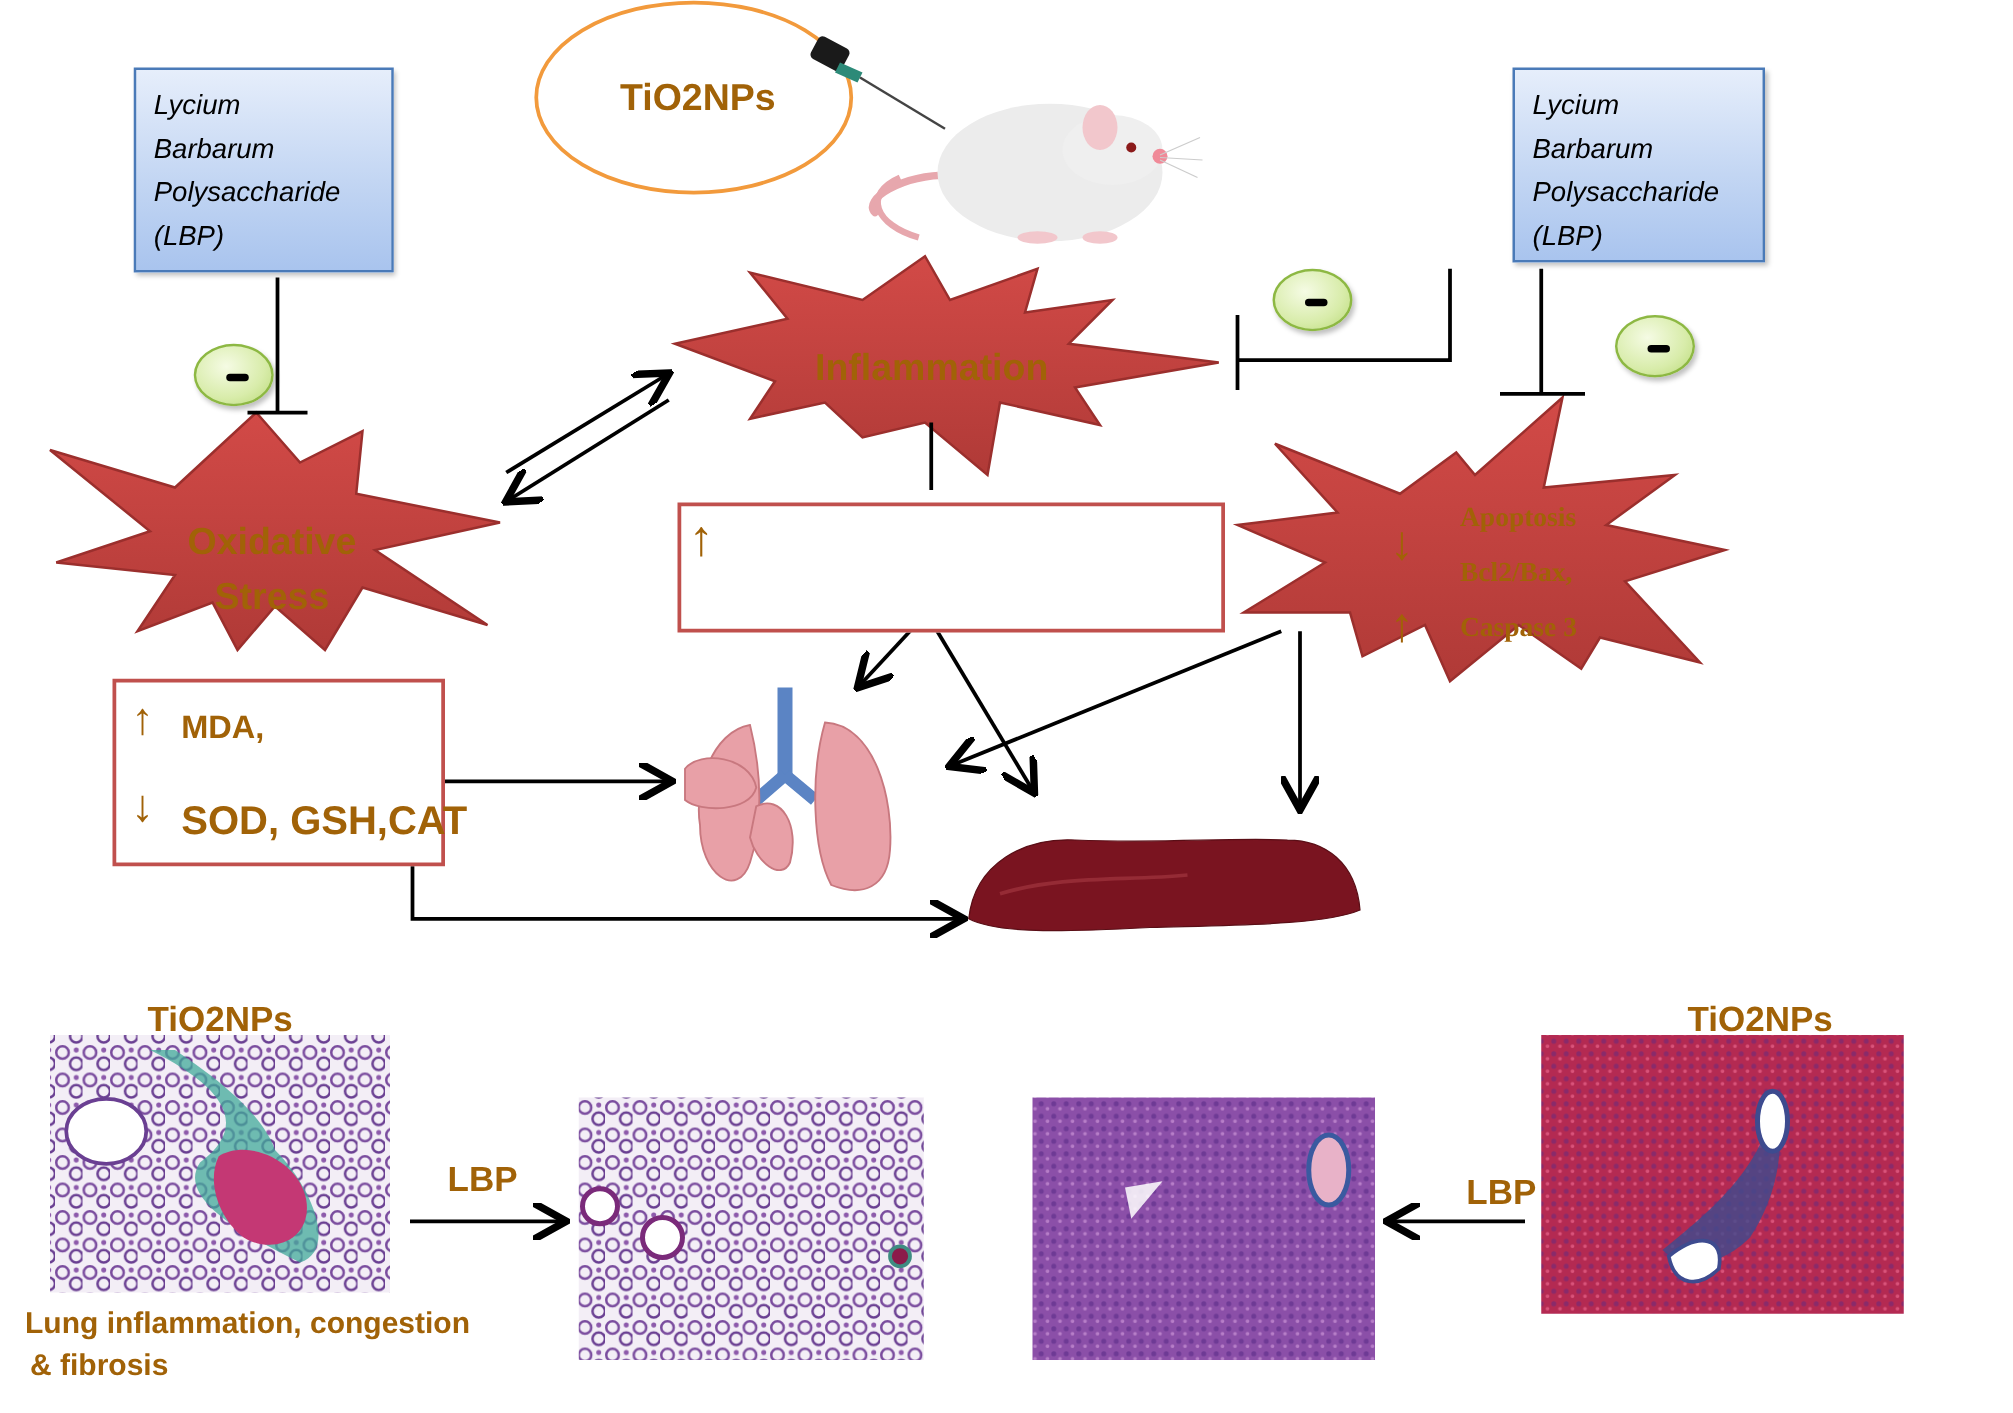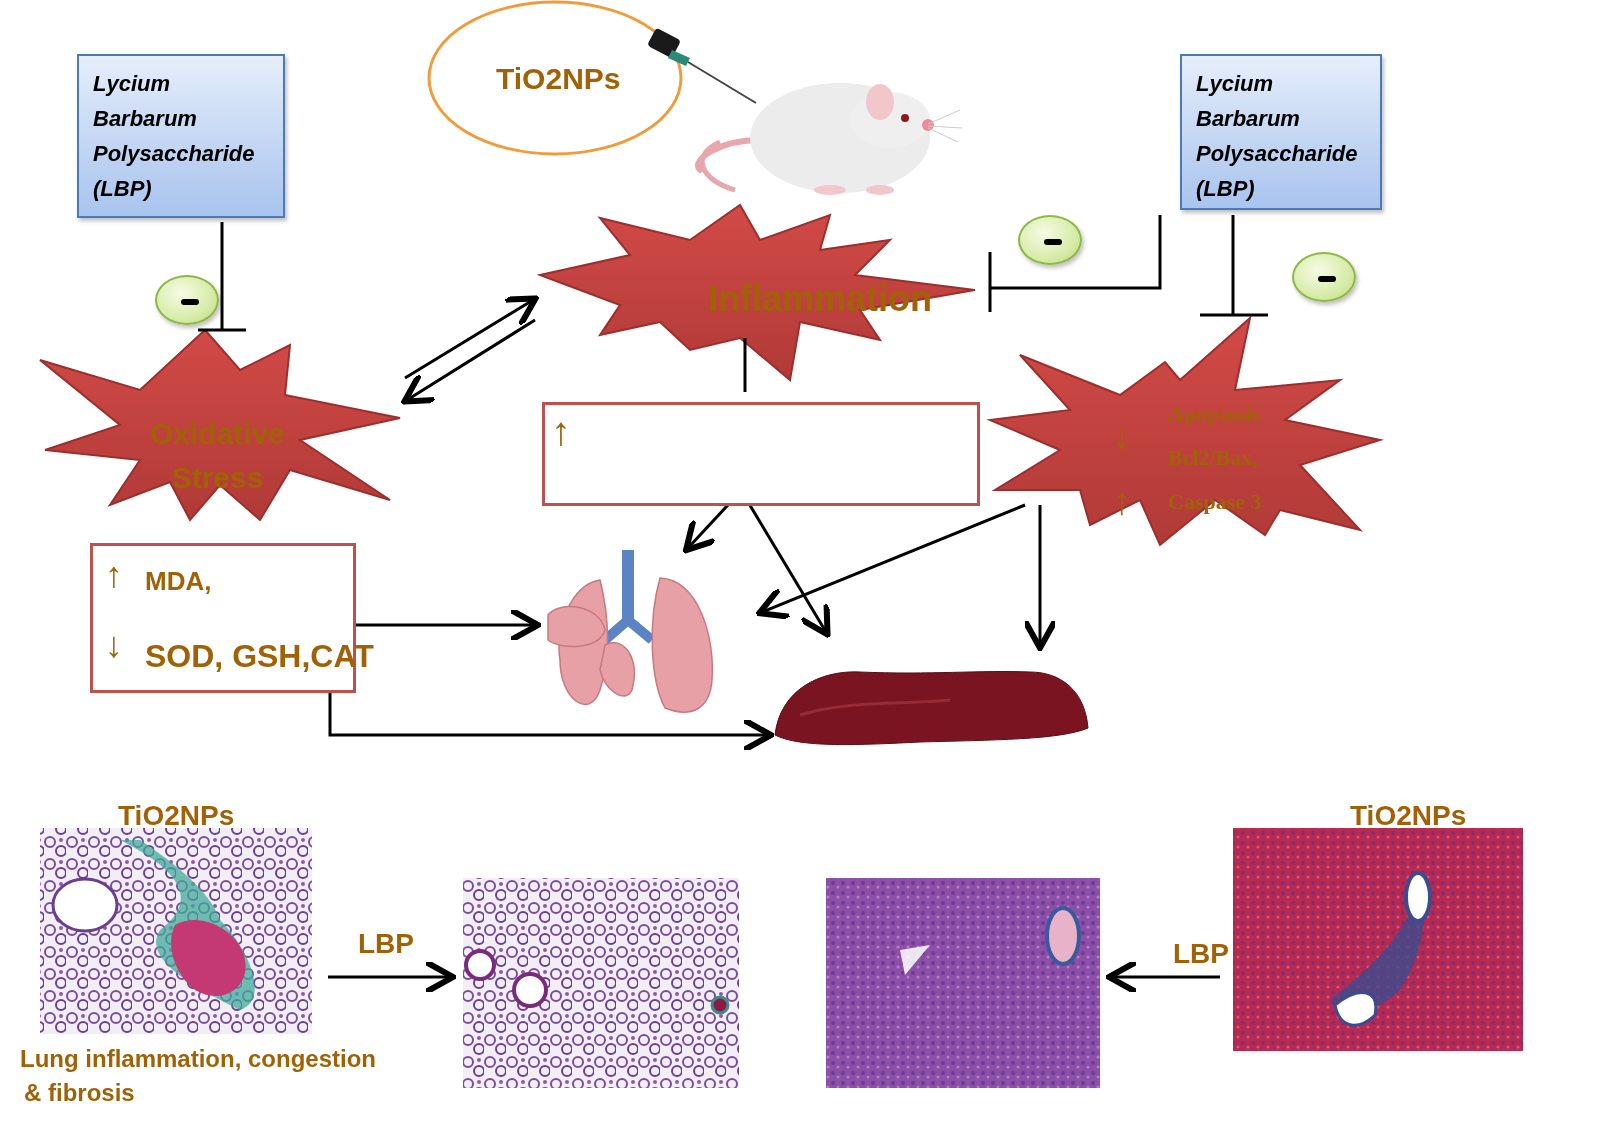--- a/index.html
+++ b/index.html
@@ -2,22 +2,22 @@
 <html><head>
 <meta charset="utf-8">
 <style>
   html, body { margin: 0; padding: 0; background: #ffffff; }
   body { width: 1610px; height: 1130px; position: relative; overflow: hidden;
          font-family: "Liberation Sans", sans-serif; }
   #canvas { position: absolute; left: 0; top: 0; width: 1610px; height: 1130px; }
   .lbp-box { position: absolute; border: 2px solid #4a7ab8;
              background: linear-gradient(180deg, #e6eefb 0%, #c3d6f3 55%, #a9c4ee 100%);
              box-shadow: 2px 3px 4px rgba(0,0,0,0.25); box-sizing: border-box;
-             padding: 10px 14px; font-style: italic; font-weight: bold; font-size: 22px;
-             line-height: 35px; color: #000; }
+             padding: 10px 14px; font-style: italic; font-weight: normal; font-size: 22px;
+             line-height: 35px; color: #000; margin-left: 30px; }
   .lbp-box span { display: block; }
   .label { position: absolute; font-weight: bold; color: #a16207; white-space: nowrap; }
   .red-box { position: absolute; border: 3px solid #c0504d; background: #fff; box-sizing: border-box; }
   .minus-badge { position: absolute; width: 64px; height: 50px; border-radius: 50%;
                  border: 2px solid #8db843; box-sizing: border-box;
                  background: radial-gradient(ellipse at 40% 35%, #f5fbe4 0%, #d8ecaa 60%, #b9d977 100%);
                  box-shadow: 2px 3px 4px rgba(0,0,0,0.25); }
   .minus-badge::after { content: ""; position: absolute; left: 24px; top: 22px; width: 18px; height: 6px;
                         background: #000; border-radius: 3px; }
 </style>
@@ -159,21 +159,21 @@
   <span>Lycium</span>
   <span>Barbarum</span>
   <span>Polysaccharide</span>
   <span>(LBP)</span>
 </div>
 
 <div class="minus-badge" style="left:155px; top:275px;"></div>
 <div class="minus-badge" style="left:1018px; top:215px;"></div>
 <div class="minus-badge" style="left:1292px; top:252px;"></div>
 
-<div class="label" style="left:708px; top:278px; font-size:36px;">Inflammation</div>
+<div class="label" style="left:652px; top:278px; font-size:30px;">Inflammation</div>
 
 <div class="label" style="left:150px; top:392px; font-size:30px; text-align:center; line-height:44px;margin-top:20px;">
   <div>Oxidative</div>
   <div>Stress</div>
 </div>
 
 <div class="label" style="left:1168px; top:392px; font-size:22px; line-height:44px;font-family:Liberation Serif, serif;">
   <div>Apoptosis</div>
   <div>Bcl2/Bax,</div>
   <div>Caspase 3</div>

